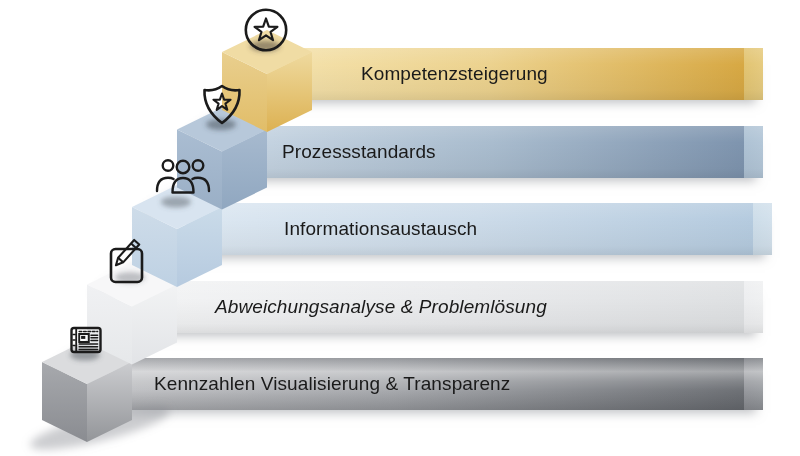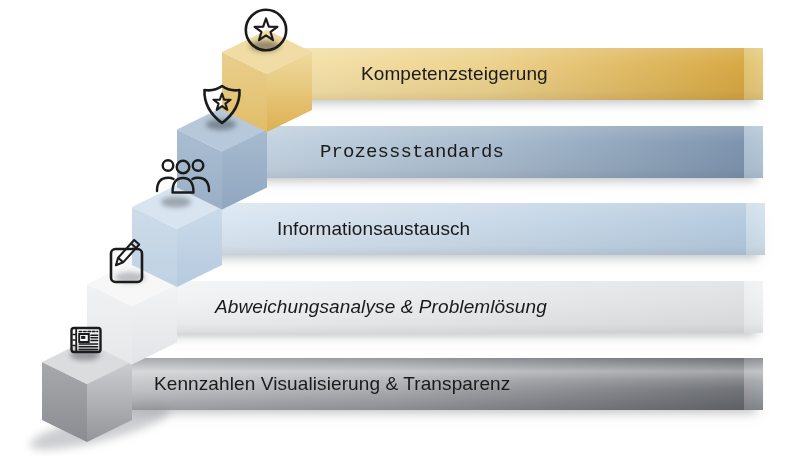--- a/index.html
+++ b/index.html
@@ -19,22 +19,22 @@
   }
   .banner .lbl{
     position:relative;z-index:1;color:#1a1a1a;font-size:19px;letter-spacing:.1px;
     white-space:nowrap;
   }
   .banner-1{top:48px;left:267px;width:496px;
     background:linear-gradient(90deg,#f5e3ae 0px,#ecd28e 45%,#d7a843 calc(100% - 19px),#e2c472 calc(100% - 19px),#e6cb80 100%);}
   .banner-1 .lbl{margin-left:94px;}
   .banner-2{top:125.5px;left:222px;width:541px;
     background:linear-gradient(90deg,#c9d7e4 0px,#a9bcce 50%,#7e94ae calc(100% - 19px),#aec2d4 calc(100% - 19px),#b4c7d8 100%);}
-  .banner-2 .lbl{margin-left:98px;font-family:Liberation Mono, monospace;}
-  .banner-3{top:203px;left:179px;width:586px;
+  .banner-2 .lbl{margin-left:60px;}
+  .banner-3{top:203px;left:186px;width:586px;
     background:linear-gradient(90deg,#dde8f2 0px,#ccdbe9 50%,#b5cbdf calc(100% - 19px),#cddde9 calc(100% - 19px),#d3e1ec 100%);}
   .banner-3 .lbl{margin-left:98px;}
   .banner-4{top:280.5px;left:132px;width:631px;
     background:linear-gradient(90deg,#f3f4f5 0px,#eaebed 50%,#dfe1e3 calc(100% - 19px),#edeef0 calc(100% - 19px),#f0f1f2 100%);}
   .banner-4 .lbl{margin-left:83px;font-style:italic;}
   .banner-5{top:358px;left:87px;width:676px;
     background:linear-gradient(90deg,#c4c5c8 0px,#a8aaae 45%,#6e7176 calc(100% - 19px),#97999e calc(100% - 19px),#9da0a4 100%);}
   .banner-5 .lbl{margin-left:67px;}
   .banner-5::before{
     background:linear-gradient(180deg, rgba(110,113,118,.30) 0%, rgba(255,255,255,.38) 26%, rgba(255,255,255,.14) 45%, rgba(0,0,0,0) 62%, rgba(30,32,36,.22) 100%);

